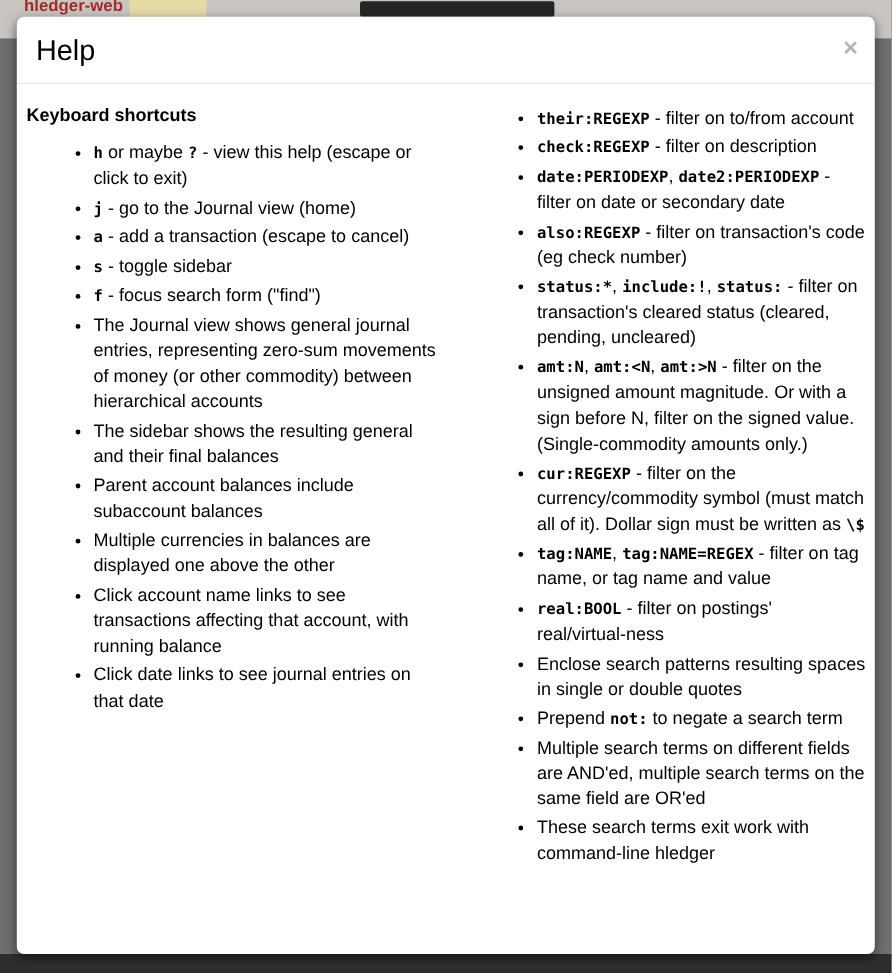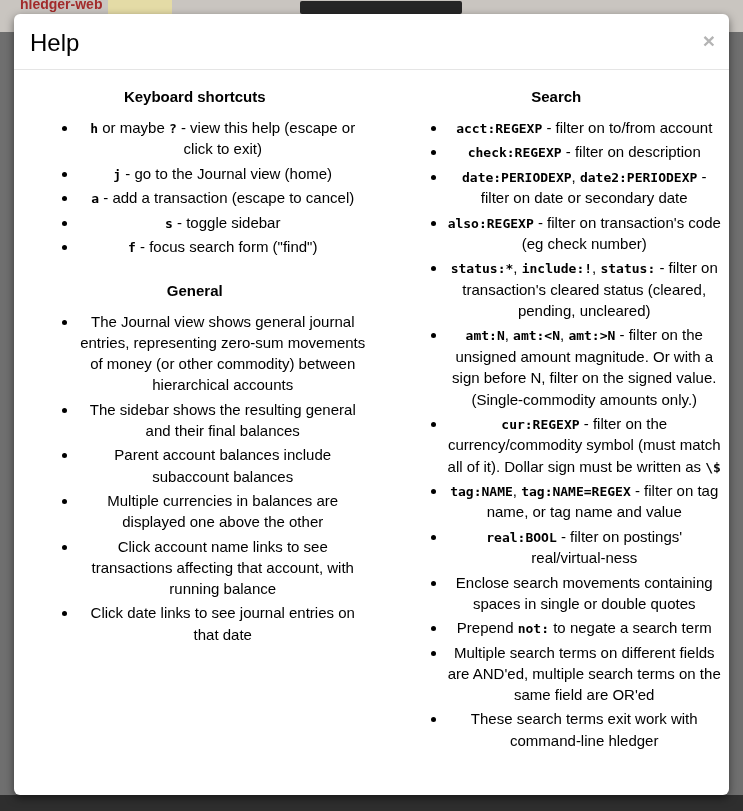--- a/index.html
+++ b/index.html
@@ -61,21 +61,20 @@
     position: absolute; right: 14px; top: 16px;
     background: none; border: none;
     font-family: "Liberation Sans", sans-serif;
     font-size: 21px; font-weight: 700; line-height: 1;
     color: #b4b4b4;
     cursor: pointer;
   }
   .modal-body {
     display: flex;
     padding: 18px 8px 20px;
-    text-align: center;
   }
   .col-left {
     flex: 0 0 52%;
     padding-right: 18px;
   }
   .col-right {
     flex: 1 1 auto;
     padding-left: 6px;
   }
   .section-heading {
@@ -122,42 +121,40 @@
   <div class="modal-body">
     <div class="col-left">
         <div class="section-heading">Keyboard shortcuts</div>
         <ul class="help-list">
           <li><code class="code-token">h</code> or maybe <code class="code-token">?</code> - view this help (escape or click to exit)</li>
           <li><code class="code-token">j</code> - go to the Journal view (home)</li>
           <li><code class="code-token">a</code> - add a transaction (escape to cancel)</li>
           <li><code class="code-token">s</code> - toggle sidebar</li>
           <li><code class="code-token">f</code> - focus search form ("find")</li>
         </ul>
-        <div class="section-heading">General</div>
         <ul class="help-list">
           <li>The Journal view shows general journal entries, representing zero-sum movements of money (or other commodity) between hierarchical accounts</li>
           <li>The sidebar shows the resulting general and their final balances</li>
           <li>Parent account balances include subaccount balances</li>
           <li>Multiple currencies in balances are displayed one above the other</li>
           <li>Click account name links to see transactions affecting that account, with running balance</li>
           <li>Click date links to see journal entries on that date</li>
         </ul>
       </div>
     <div class="col-right">
-        <div class="section-heading">Search</div>
         <ul class="help-list">
-          <li><code class="code-token">acct:REGEXP</code> - filter on to/from account</li>
+          <li><code class="code-token">their:REGEXP</code> - filter on to/from account</li>
           <li><code class="code-token">check:REGEXP</code> - filter on description</li>
           <li><code class="code-token">date:PERIODEXP</code>, <code class="code-token">date2:PERIODEXP</code> - filter on date or secondary date</li>
           <li><code class="code-token">also:REGEXP</code> - filter on transaction's code (eg check number)</li>
           <li><code class="code-token">status:*</code>, <code class="code-token">include:!</code>, <code class="code-token">status:</code> - filter on transaction's cleared status (cleared, pending, uncleared)</li>
           <li><code class="code-token">amt:N</code>, <code class="code-token">amt:&lt;N</code>, <code class="code-token">amt:&gt;N</code> - filter on the unsigned amount magnitude. Or with a sign before N, filter on the signed value. (Single-commodity amounts only.)</li>
           <li><code class="code-token">cur:REGEXP</code> - filter on the currency/commodity symbol (must match all of it). Dollar sign must be written as <code class="code-token">\$</code></li>
           <li><code class="code-token">tag:NAME</code>, <code class="code-token">tag:NAME=REGEX</code> - filter on tag name, or tag name and value</li>
           <li><code class="code-token">real:BOOL</code> - filter on postings' real/virtual-ness</li>
-          <li>Enclose search movements containing spaces in single or double quotes</li>
+          <li>Enclose search patterns resulting spaces in single or double quotes</li>
           <li>Prepend <code class="code-token">not:</code> to negate a search term</li>
           <li>Multiple search terms on different fields are AND'ed, multiple search terms on the same field are OR'ed</li>
           <li>These search terms exit work with command-line hledger</li>
         </ul>
       </div>
   </div>
 </div>
 
 </body></html>

